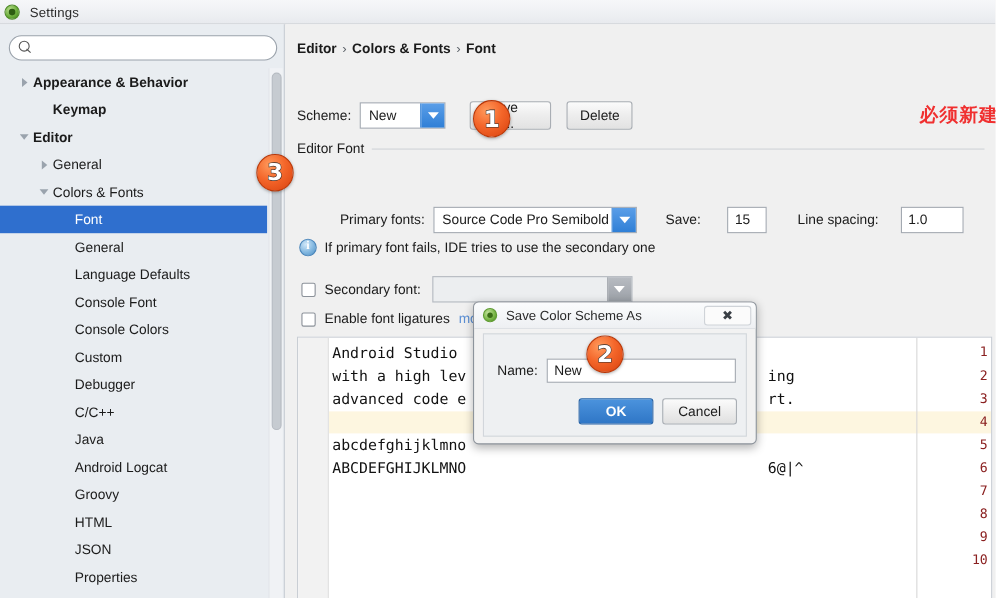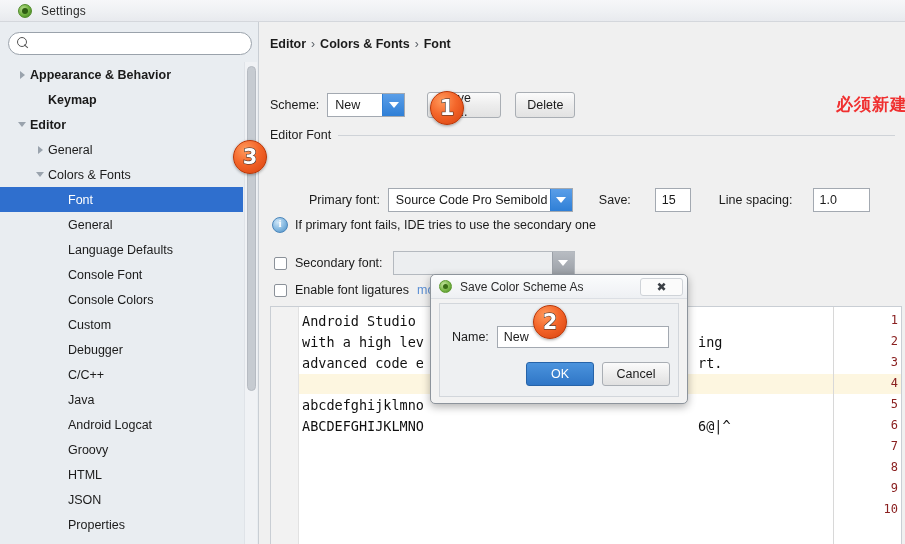--- a/index.html
+++ b/index.html
@@ -14,21 +14,21 @@
     position: relative;
     width: 905px; height: 544px;
     background: #f0f0f0;
   }
 
   
   .titlebar {
     position: absolute; left: 0; top: 0; width: 905px; height: 22px;
     background: linear-gradient(to bottom, #f6f7f9 0%, #eef0f3 60%, #e8eaee 100%);
     border-bottom: 1px solid #d4d7dc;
-    display: flex; align-items: center; padding-left: 18px;
+    display: flex; align-items: center; padding-left: 4px;
   }
   .app-icon {
     width: 14px; height: 14px; border-radius: 50%;
     background: radial-gradient(circle at 35% 32%, #b6dc8a 0%, #6cae3c 55%, #3c7a1c 100%);
     border: 1px solid #4f8a28; position: relative; flex: none;
   }
   .app-icon::after {
     content:""; position:absolute; left:3px; top:3px; width:6px; height:6px;
     border-radius:50%; background:#2e5d12;
   }
@@ -259,21 +259,21 @@
     width: 172px; height: 22px; background: #ffffff; border: 1px solid #a3a9b1;
     display: flex; align-items: center; padding-left: 6px;
     font-size: 12.5px; color: #1b1b1b;
   }
   .modal-btns {
     position: absolute; right: 8px; bottom: 10px; display: flex; gap: 8px;
   }
   .btn-ok {
     width: 68px; height: 24px; border-radius: 3px;
     background: linear-gradient(to bottom, #4b93dd 0%, #2f76c6 100%);
-    border: 1px solid #2663a8; color: #ffffff; font-weight: normal;
+    border: 1px solid #2663a8; color: #ffffff; font-weight: bold;
     font-size: 12.5px; display: flex; align-items: center; justify-content: center;
     font-family: "Liberation Sans", sans-serif;
   }
   .btn-cancel {
     width: 68px; height: 24px; border-radius: 3px;
     background: linear-gradient(to bottom, #fbfbfb 0%, #ececec 55%, #e0e0e0 100%);
     border: 1px solid #a9aeb4; color: #1b1b1b;
     font-size: 12.5px; display: flex; align-items: center; justify-content: center;
     font-family: "Liberation Sans", sans-serif;
   }
@@ -430,21 +430,21 @@
 
     <div class="red-note">必须新建配置文件才能改变字体</div>
 
     <div class="group-hdr">
       <div class="gl">Editor Font</div>
       <div class="gline"></div>
     </div>
 
 
     <div class="row-primary">
-      <div class="lbl">Primary font:</div>
+      <div class="lbl">Primary fonts:</div>
       <div class="combo" style="width:185px; margin-left:8px;">
         <span>Source Code Pro Semibold</span>
         <span class="arrow-btn">
             <i></i>
           </span>
       </div>
       <div class="lbl" style="margin-left:26px;">Save:</div>
       <div class="txt-field" style="width:36px; margin-left:24px;">15</div>
       <div class="lbl" style="margin-left:28px;">Line spacing:</div>
       <div class="txt-field" style="width:57px; margin-left:20px;">1.0</div>

